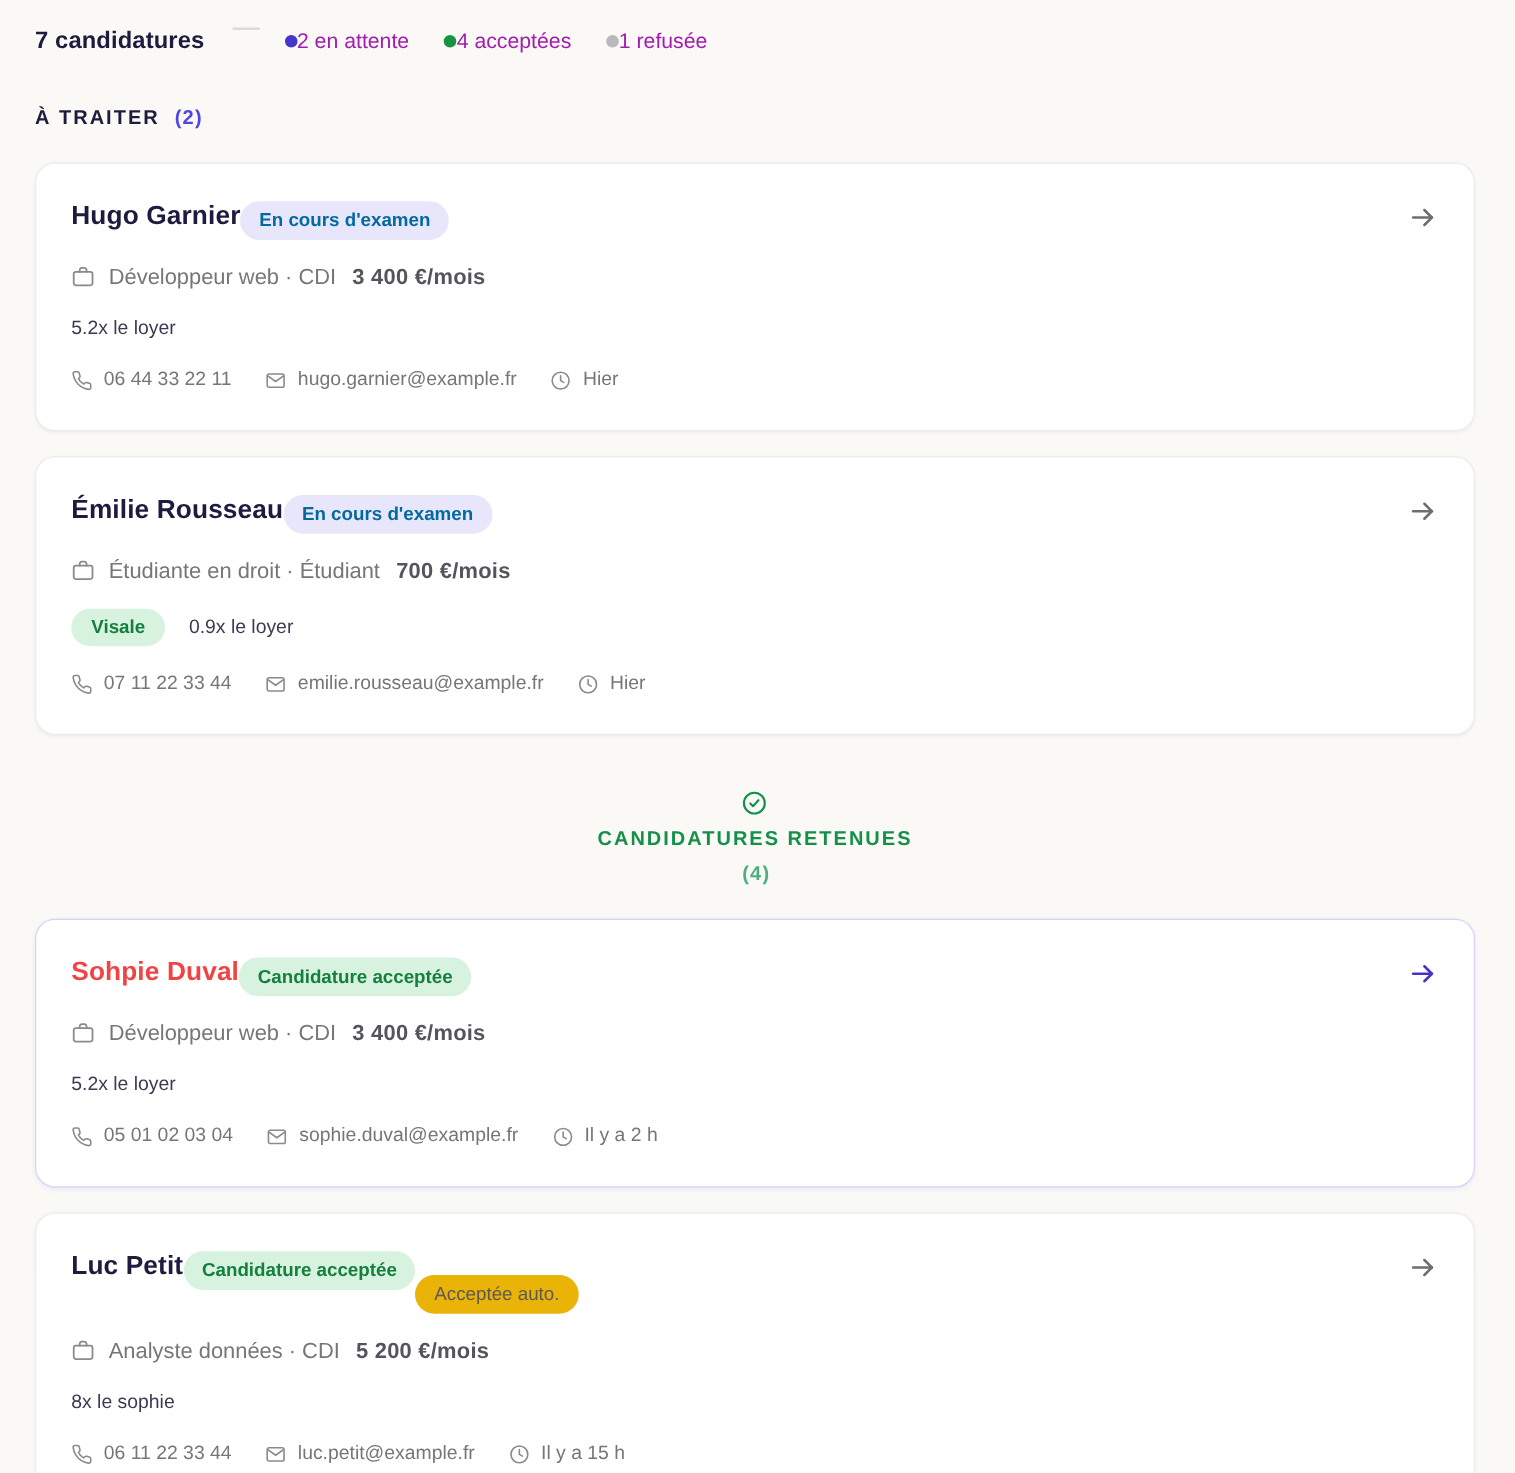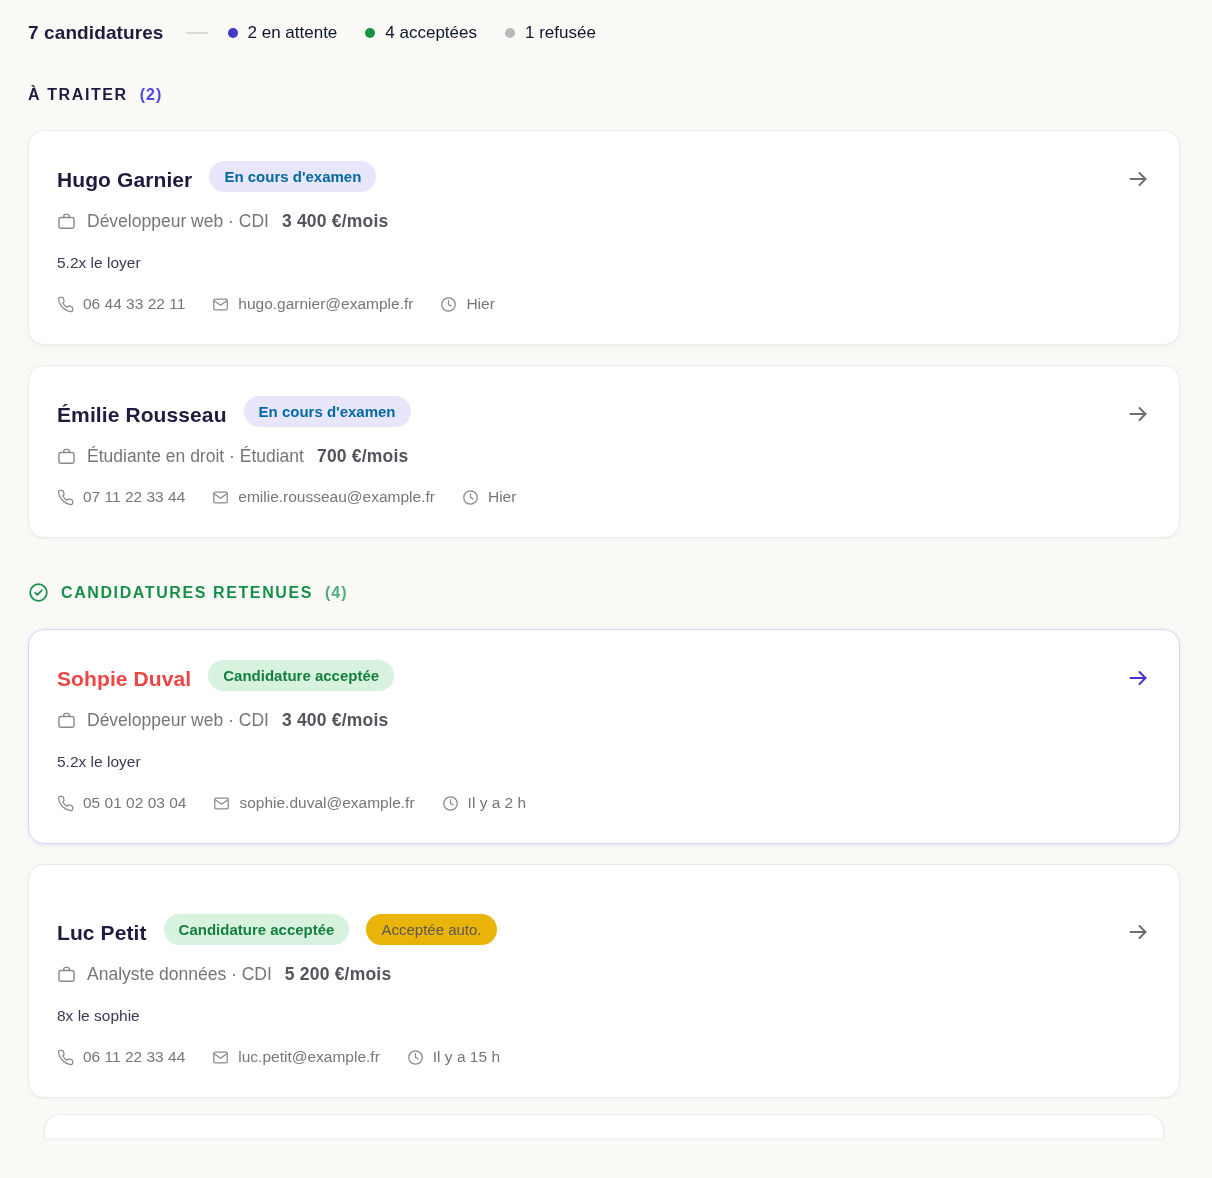--- a/index.html
+++ b/index.html
@@ -5,33 +5,33 @@
   * { margin:0; padding:0; box-sizing:border-box; }
   html, body { width:1212px; height:1178px; overflow:hidden; }
   body {
     background:#faf9f6;
     font-family:"Liberation Sans", sans-serif;
     color:#1d1b3e;
   }
   .page { padding:22px 32px 0 28px; }
 
   
-  .summary-row { display:flex; align-items:center; }
+  .summary-row { display:flex; }
   .total-label { font-size:19px; font-weight:700; color:#1d1b3e; letter-spacing:.1px; }
   .summary-dash { width:22px; height:2px; background:#dcdad5; border-radius:1px; margin:0 20px 0 22px; }
   .legend { display:flex; align-items:center; gap:28px; }
-  .legend-item { display:flex; align-items:center; gap:10px; font-size:17px; color:#0f172a; }
+  .legend-item { display:flex; align-items:center; font-size:17px; color:#a21caf; }
   .dot { width:10px; height:10px; border-radius:50%; flex:0 0 auto; }
   .dot-indigo { background:#4338ca; }
   .dot-green  { background:#15953f; }
   .dot-gray   { background:#b9b9bd; }
 
   
   .section-head { display:flex; align-items:center; gap:10px; margin-top:42px;text-align:right; }
-  .section-head.second { margin-top:44px; }
+  .section-head.second { margin-top:44px;flex-direction:column; }
   .section-title { font-size:16px; font-weight:700; letter-spacing:1.6px; }
   .section-title.navy { color:#1d1b3e; }
   .section-title.green { color:#15904a; }
   .section-count { font-size:16px; font-weight:700; letter-spacing:1px; margin-left:2px; }
   .section-count.indigo { color:#4f46e5; }
   .section-count.green-lt { color:#4fae7c; }
   .check-icon { width:21px; height:21px; color:#15904a; display:inline-flex; margin-right:2px; }
   .check-icon svg { width:100%; height:100%; }
 
   
@@ -40,21 +40,21 @@
     border:1px solid #ececec;
     border-radius:16px;
     padding:30px 28px 31px 28px;
     margin-top:26px;
     box-shadow:0 1px 3px rgba(25,25,55,.05);
     cursor:pointer;
   }
   .card + .card { margin-top:20px; }
   .card.selected { border-color:#d8d4f6; box-shadow:0 1px 4px rgba(79,70,229,.10); }
 
-  .head-row { display:flex; align-items:flex-end; gap:17px; }
+  .head-row { display:flex; align-items:flex-start; }
   .cand-name { font-size:21px; font-weight:700; color:#1d1b3e; letter-spacing:.1px; }
   .cand-name.accent { color:#ef4444; }
   .badge { font-size:15px; font-weight:700; padding:6px 15px; border-radius:999px; line-height:19px; white-space:nowrap; }
   .badge-lavender { background:#e8e6fb; color:#0369a1; }
   .badge-green    { background:#d8f2e0; color:#15803d; }
   .badge-gray     { background:#eab308; color:#5b5954; font-weight:400;margin-top:19px; }
   .arrow-btn { margin-left:auto; width:26px; height:26px; color:#6e6e72; display:flex; align-items:center; justify-content:center; background:none; border:none; cursor:pointer; }
   .arrow-btn.accent { color:#4333cb; }
   .arrow-btn svg { width:24px; height:24px; }
 
@@ -180,20 +180,24 @@
     <div class="job-row">
       <span class="icon">
         <svg viewBox="0 0 24 24" fill="none" stroke="currentColor" stroke-width="1.8" stroke-linecap="round" stroke-linejoin="round">
             <rect x="2.5" y="7" width="19" height="13.5" rx="2.2"></rect>
             <path d="M8.5 7V5.2A2.2 2.2 0 0 1 10.7 3h2.6a2.2 2.2 0 0 1 2.2 2.2V7"></path>
           </svg>
       </span>
       <span>Étudiante en droit · Étudiant</span>
       <span class="income">700 €/mois</span>
     </div>
+    <div class="ratio-row">
+      <span class="chip-visale">Visale</span>
+      <span class="ratio-text">0.9x le loyer</span>
+    </div>
     <div class="contact-row">
       <span class="contact">
         <span class="icon">
           <svg viewBox="0 0 24 24" fill="none" stroke="currentColor" stroke-width="1.8" stroke-linecap="round" stroke-linejoin="round">
               <path d="M22 16.92v3a2 2 0 0 1-2.18 2 19.79 19.79 0 0 1-8.63-3.07 19.5 19.5 0 0 1-6-6 19.79 19.79 0 0 1-3.07-8.67A2 2 0 0 1 4.11 2h3a2 2 0 0 1 2 1.72c.13.96.36 1.9.7 2.81a2 2 0 0 1-.45 2.11L8.09 9.91a16 16 0 0 0 6 6l1.27-1.27a2 2 0 0 1 2.11-.45c.91.34 1.85.57 2.81.7A2 2 0 0 1 22 16.92z"></path>
             </svg>
         </span>
         <span>07 11 22 33 44</span>
       </span>
       <span class="contact">

